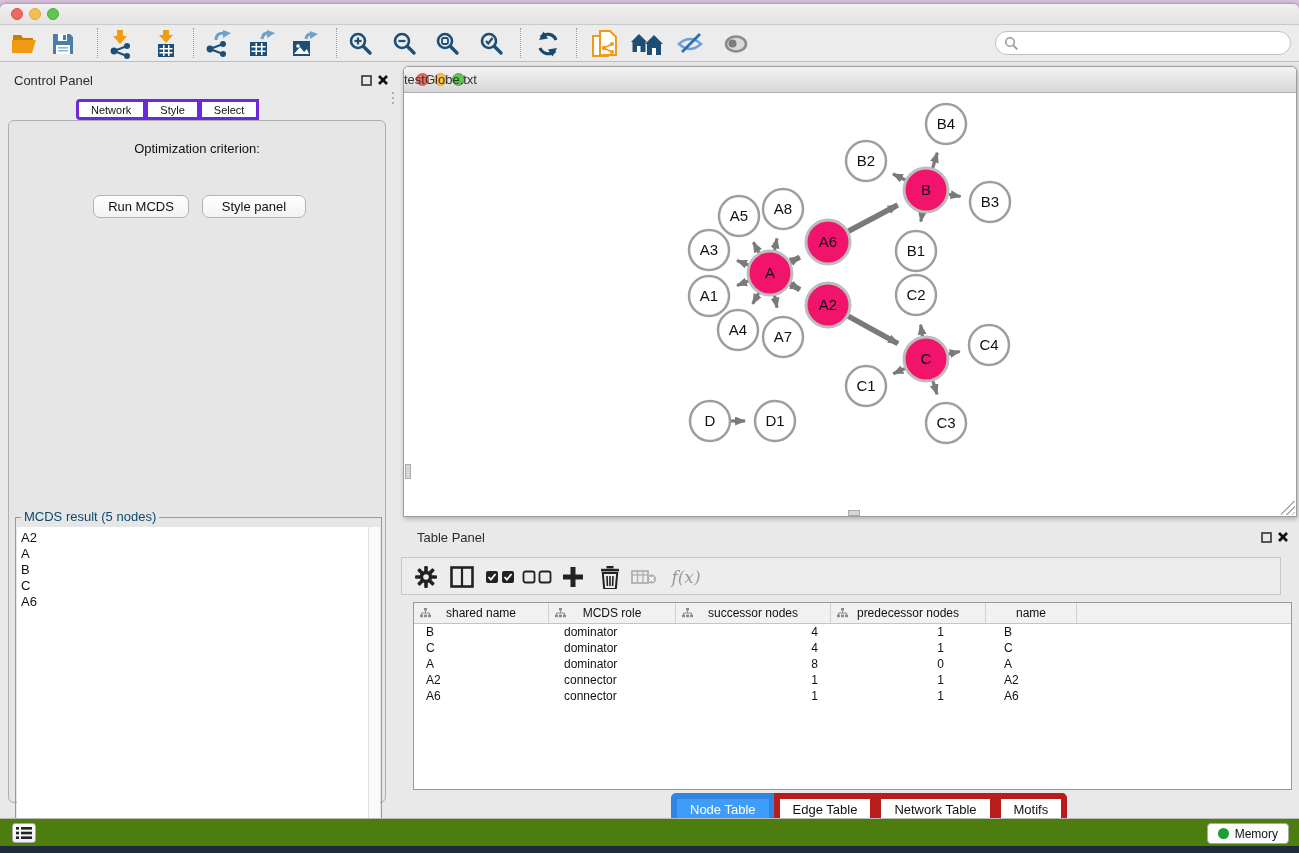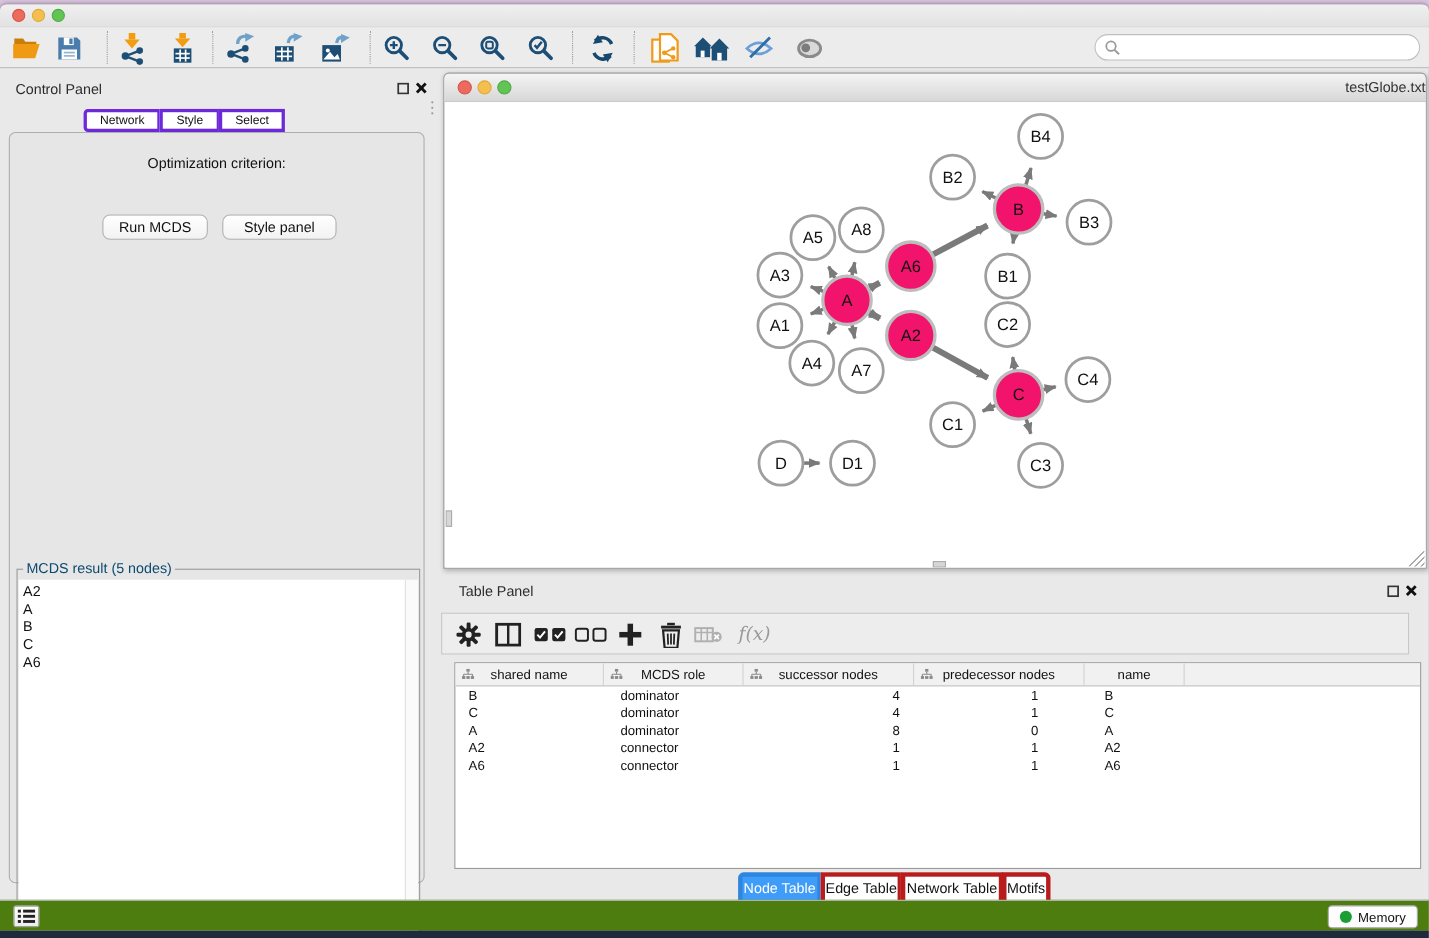--- a/index.html
+++ b/index.html
@@ -64,21 +64,21 @@
   .splitter-dot { position:absolute; left:392px; width:2px; height:2px; background:#9a9a9a; border-radius:50%; }
 
   
   #net-window { position:absolute; left:403px; top:62px; width:894px; height:451px;
     background:#fff; border:1px solid #9c9c9c; border-radius:5px 5px 0 0;
     box-shadow:1px 2px 5px rgba(0,0,0,.25); }
   #net-titlebar { position:absolute; left:0; top:0; width:100%; height:26px;
     background:linear-gradient(#f4f4f4,#d7d7d7); border-bottom:1px solid #adadad;
     border-radius:5px 5px 0 0; }
   .net-light { position:absolute; top:6px; width:13px; height:13px; border-radius:50%; }
-  #net-title { position:absolute; top:5px; width:100%; text-align:right; font-size:13px; color:#333; }
+  #net-title { position:absolute; top:5px; width:100%; text-align:left; font-size:13px; color:#333; }
   #net-canvas { position:absolute; left:1px; top:26px; width:891px; height:423px; background:#fff; overflow:hidden; }
   #left-thumb { position:absolute; left:0px; top:371px; width:6px; height:15px;
     background:#d6d6d6; border:1px solid #ababab; }
   #bottom-thumb { position:absolute; left:443px; bottom:0px; width:12px; height:6px;
     background:#d6d6d6; border:1px solid #ababab; }
   #resize-grip { position:absolute; right:1px; bottom:1px; width:14px; height:14px;
     background:
       linear-gradient(135deg, transparent 46%, #aaa 46%, #aaa 52%, transparent 52%,
       transparent 66%, #aaa 66%, #aaa 72%, transparent 72%,
       transparent 86%, #aaa 86%, #aaa 92%, transparent 92%); }
@@ -96,22 +96,22 @@
   .th { position:relative; display:flex; align-items:center; justify-content:center;
     font-size:12px; color:#111; border-right:1px solid #d2d2d2; }
   .th svg { position:absolute; left:6px; }
   .c0{width:135px;} .c1{width:127px;} .c2{width:155px;} .c3{width:155px;} .c4{width:91px;}
   .tr { display:flex; height:16px; font-size:12px; color:#111; align-items:center; }
   .td { overflow:hidden; white-space:nowrap; }
   .td.c0{ padding-left:12px; } .td.c1{ padding-left:15px; }
   .td.c2{ text-align:right; padding-right:13px; } .td.c3{ text-align:right; padding-right:42px; }
   .td.c4{ padding-left:18px; }
   #tp-tabs { position:absolute; left:277px; top:269px; display:flex; }
-  .tp-tab { height:35px; padding:3px 1px 0; font-size:13px; background:#fff;
-    border:4px solid #b91c1c; margin-left:-1px; color:#111; }
+  .tp-tab { height:35px; padding:3px 13px 0; font-size:13px; background:#fff;
+    border:6px solid #b91c1c; margin-left:-1px; color:#111; }
   .tp-tab:first-child { border-radius:5px 0 0 5px; }
   .tp-tab:last-child { border-radius:0 5px 5px 0; }
   .tp-tab.selected { background:#3f9cf8; color:#fff; border-color:#2f86e0; }
 
   
   #status-bar { position:absolute; left:0; top:814px; width:100%; height:28px;
     background:#4d7c0f; border-top:1px solid #b9b9b9; }
   #list-btn { position:absolute; left:12px; top:4px; width:24px; height:20px;
     background:linear-gradient(#fdfdfd,#ededed); border:1px solid #a8a8a8; border-radius:3px;
     display:flex; align-items:center; justify-content:center; }

